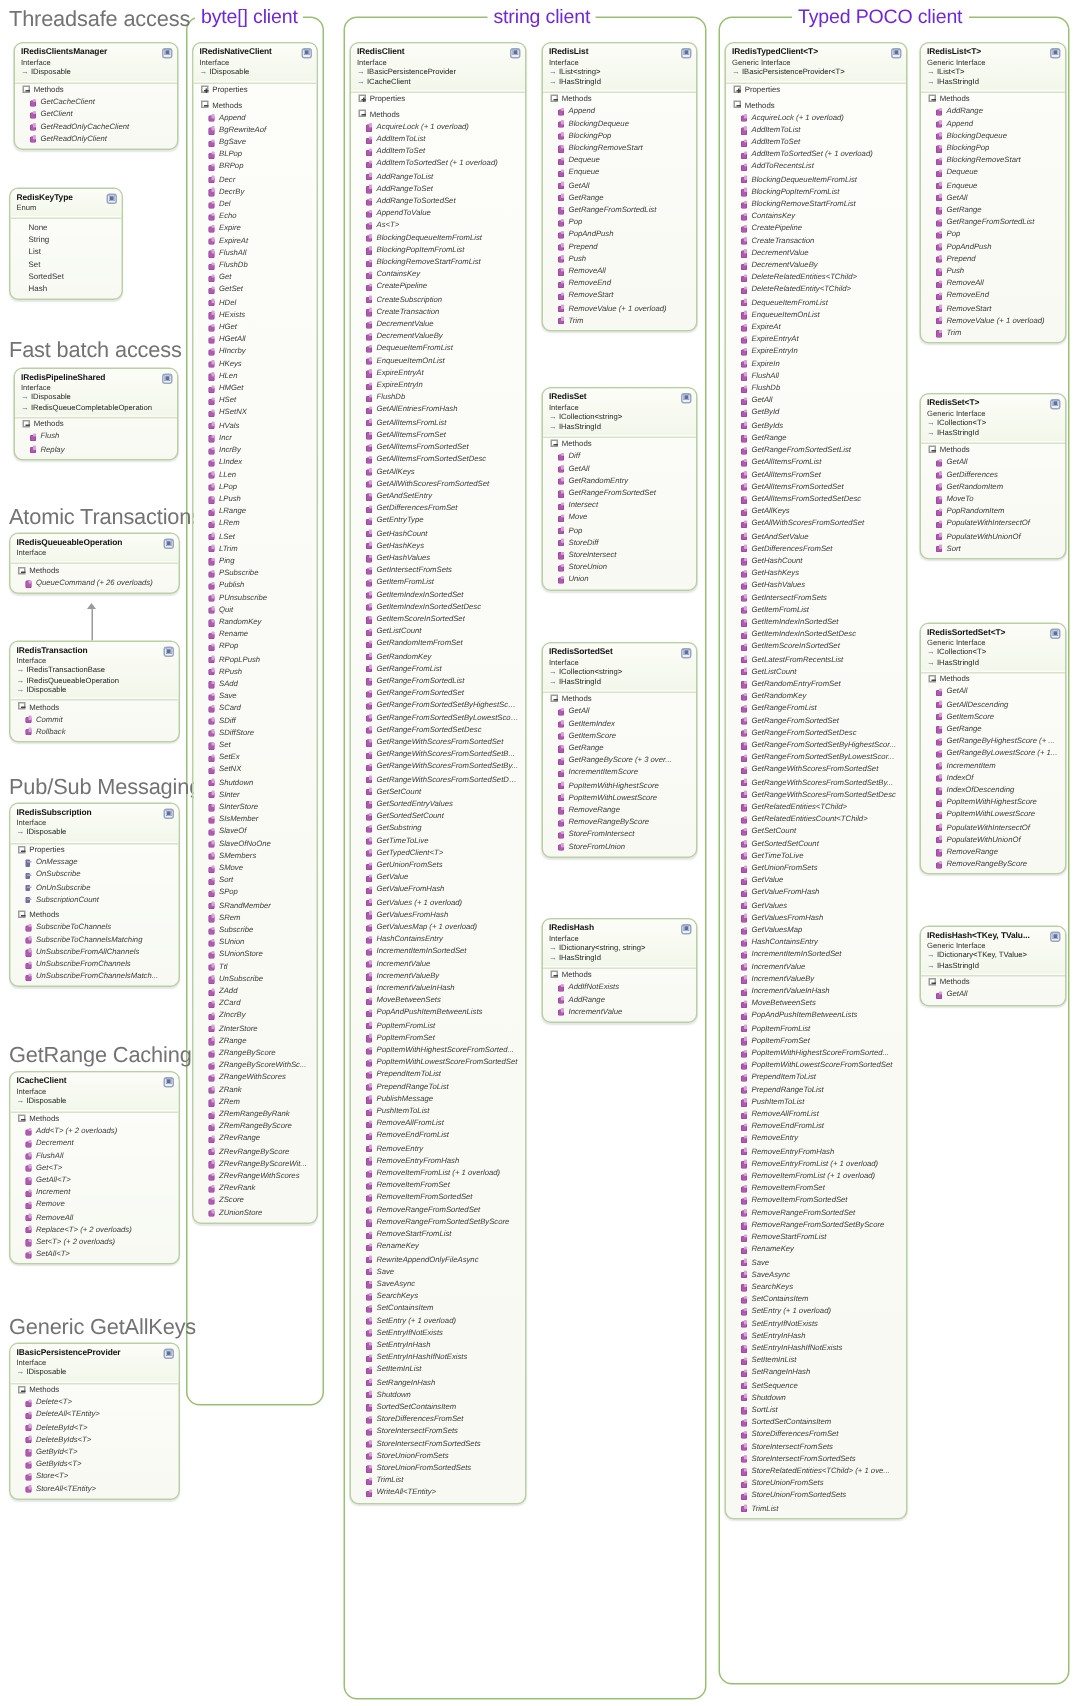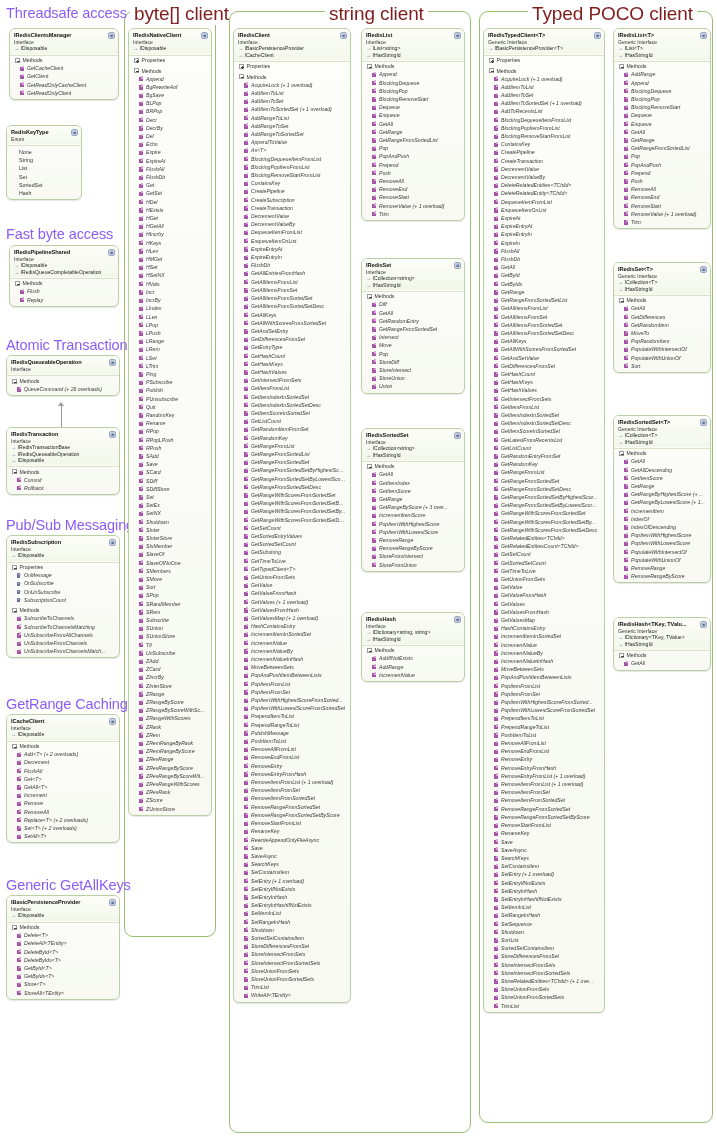--- a/index.html
+++ b/index.html
@@ -19,31 +19,31 @@
   
   .group-frame {
     position: absolute;
     border: 1.5px solid #9bbf72;
     border-radius: 9px;
     background: transparent;
     pointer-events: none;
   }
   .group-title {
     position: absolute;
-    color: #7f1d1d;
-    font-size: 19px;
+    color: #6d28d9;
+    font-size: 13px;
     font-weight: 400;
     white-space: nowrap;
     background: #ffffff;
     padding: 0 4px;
     letter-spacing: -0.1px;
   }
   .section-title {
     position: absolute;
-    color: #8b5cf6;
+    color: #737373;
     font-size: 14.5px;
     font-weight: 400;
     white-space: nowrap;
     letter-spacing: -0.1px;
   }
 
   
   .uml {
     position: absolute;
     border: 1px solid #b9cfa4;
@@ -211,21 +211,21 @@
   <div class="group-frame" style="left:124px; top:11px; width:92px; height:926px;"></div>
   <div class="group-title" style="left:130px; top:3px;">byte[] client</div>
 
   <div class="group-frame" style="left:229px; top:11px; width:242px; height:1122px;"></div>
   <div class="group-title" style="left:325px; top:3px;">string client</div>
 
   <div class="group-frame" style="left:479px; top:11px; width:234px; height:1112px;"></div>
   <div class="group-title" style="left:528px; top:3px;">Typed POCO client</div>
 
   <div class="section-title" style="left:6px; top:5px;">Threadsafe access</div>
-  <div class="section-title" style="left:6px; top:226px;">Fast byte access</div>
+  <div class="section-title" style="left:6px; top:226px;">Fast batch access</div>
   <div class="section-title" style="left:6px; top:337px;">Atomic Transactions</div>
   <div class="section-title" style="left:6px; top:517px;">Pub/Sub Messaging</div>
   <div class="section-title" style="left:6px; top:696px;">GetRange Caching</div>
   <div class="section-title" style="left:6px; top:877px;">Generic GetAllKeys</div>
 
   <div class="connector" style="left:61px; top:405px; height:22px;"></div>
   <div class="connector-tri" style="left:58px; top:402px;"></div>
 
   <div class="uml" style="left:9px; top:28px; width:110px;">
     <div class="uml-head">

